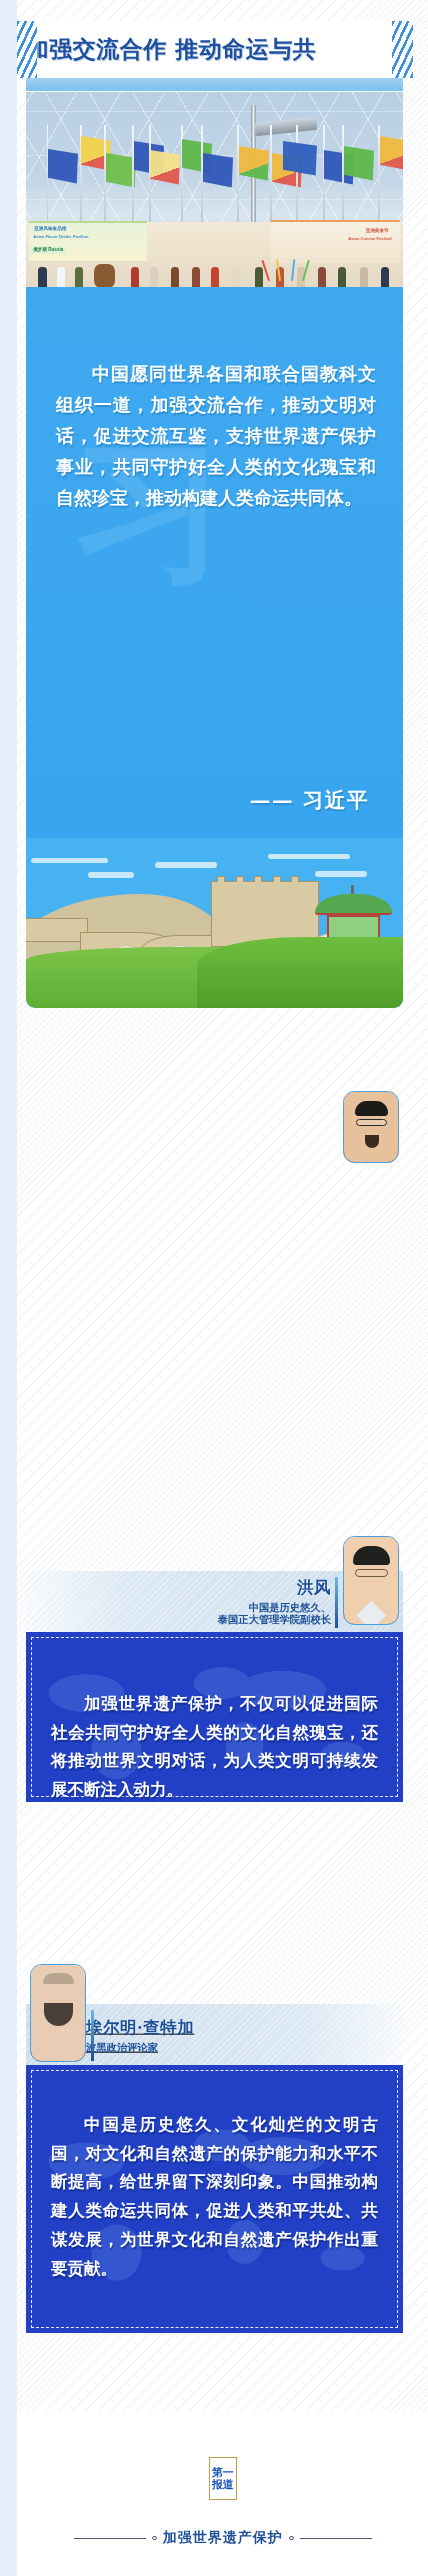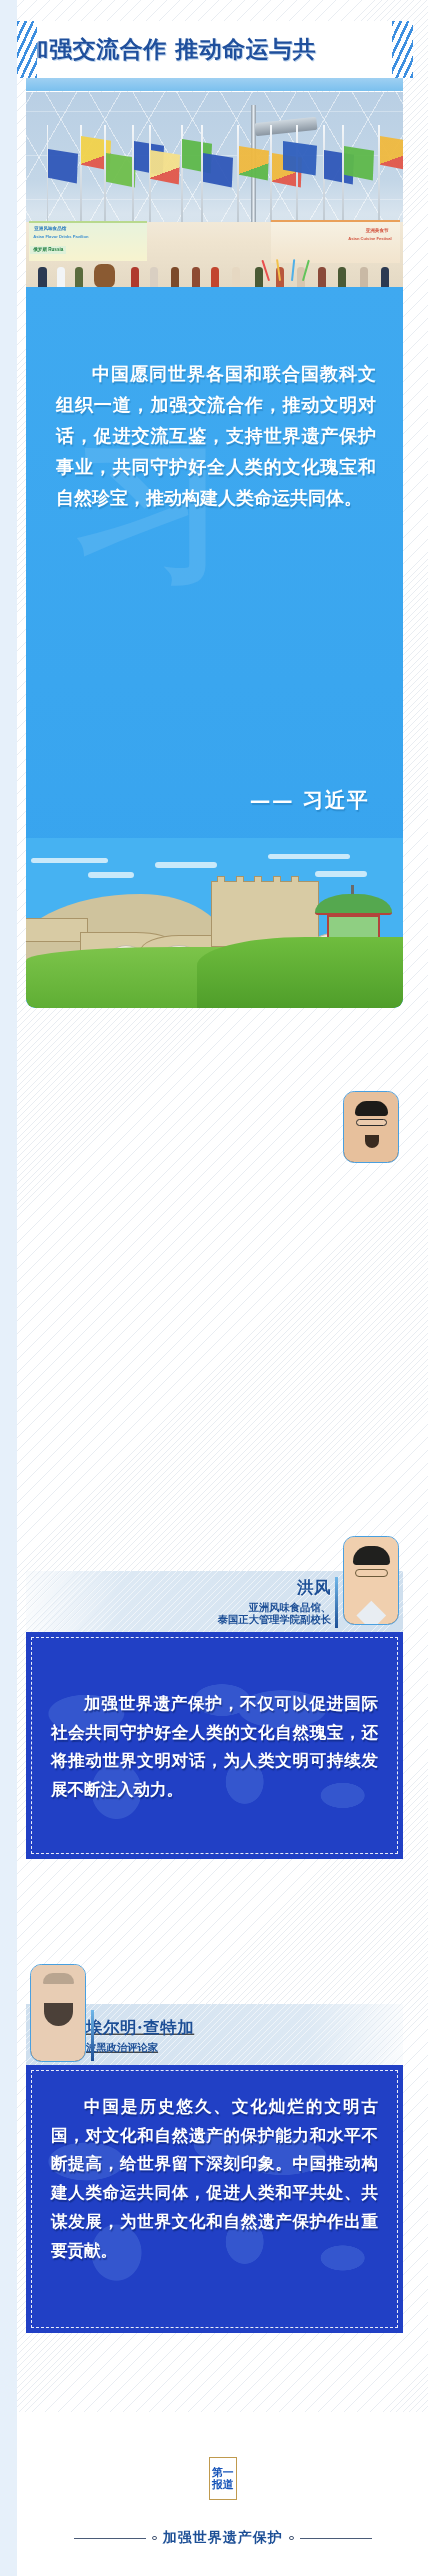--- a/index.html
+++ b/index.html
@@ -416,34 +416,34 @@
       <div style="position:absolute; left:12.4px; top:27px; width:31px; height:7.2px; border:1px solid #2b2b2b; border-radius:4.1px; background:rgba(255,255,255,.18);"></div>
       <div style="position:absolute; left:20.6px; top:43px; width:14.4px; height:13.4px; background:#3a2b20; border-radius:0 0 7.2px 7.2px;"></div>
     </div>
   </div>
 
   <div class="expert" style="top:1571px;">
     <div class="name-bar">
       <div class="hatch"></div>
       <div class="name-stack" style="right:72px;">
         <div class="expert-name">洪风</div>
-        <div class="expert-title" style="white-space:pre-line;">亚洲风味食品馆、
+        <div class="expert-title" style="white-space:pre-line;">中国是历史悠久、
 泰国正大管理学院副校长</div>
       </div>
       <div class="name-rule" style="right:65px;"></div>
     </div>
     <div class="portrait" style="right:4.1px; top:-35px; height:89px;">
       <div class="face" style="background:
           radial-gradient(circle 16.5px at 50% 46%, #f0cfae 0 100%),
           linear-gradient(180deg,#b9c2c6 0 58%, #23262b 58% 100%);"></div>
       <div style="position:absolute; left:9.3px; top:9.3px; width:37px; height:18.5px; background:#20201e; border-radius:18.5px 18.5px 4.1px 4.1px;"></div>
       <div style="position:absolute; left:11.3px; top:32px; width:33px; height:8.2px; border:1px solid #6b5a3a; border-radius:4.6px;"></div>
       <div style="position:absolute; left:17.5px; top:68px; width:20.6px; height:20.6px; background:#e8edf2; transform:rotate(45deg);"></div>
     </div>
-    <div class="quote-box" style="height:227px;">
+    <div class="quote-box" style="height:170px;">
       <div class="worldmap"></div>
       <div class="dash"></div>
       <div class="qtext" style="padding-top:58px;">加强世界遗产保护，不仅可以促进国际社会共同守护好全人类的文化自然瑰宝，还将推动世界文明对话，为人类文明可持续发展不断注入动力。</div>
     </div>
   </div>
 
   <div class="expert" style="top:2004px;">
     <div class="name-bar left">
       <div class="hatch"></div>
       <div class="name-stack l" style="left:60px;text-decoration:underline;">
@@ -455,21 +455,21 @@
     <div class="portrait" style="left:4.1px; top:-40px; height:98px;">
       <div class="face" style="background:
           radial-gradient(circle 17px at 50% 40%, #e8cdb4 0 100%),
           linear-gradient(180deg,#ddd3cb 0 62%, #1b1b1b 62% 100%);"></div>
       <div style="position:absolute; left:12.4px; top:8.2px; width:31px; height:11.3px; background:#b9a590; border-radius:15.5px 15.5px 2.1px 2.1px;"></div>
       <div style="position:absolute; left:13.4px; top:38px; width:29px; height:23px; background:#4b4038; border-radius:0 0 14.4px 14.4px;"></div>
     </div>
     <div class="quote-box" style="height:268px;">
       <div class="worldmap"></div>
       <div class="dash"></div>
-      <div class="qtext" style="padding-top:28px;">中国是历史悠久、文化灿烂的文明古国，对文化和自然遗产的保护能力和水平不断提高，给世界留下深刻印象。中国推动构建人类命运共同体，促进人类和平共处、共谋发展，为世界文化和自然遗产保护作出重要贡献。</div>
+      <div class="qtext" style="padding-top:46px;">中国是历史悠久、文化灿烂的文明古国，对文化和自然遗产的保护能力和水平不断提高，给世界留下深刻印象。中国推动构建人类命运共同体，促进人类和平共处、共谋发展，为世界文化和自然遗产保护作出重要贡献。</div>
     </div>
   </div>
 
   <div class="footer">
     <div class="seal">
       <span>第一</span>
       <span>报道</span>
     </div>
     <div class="credit">
       <div class="line"></div>

